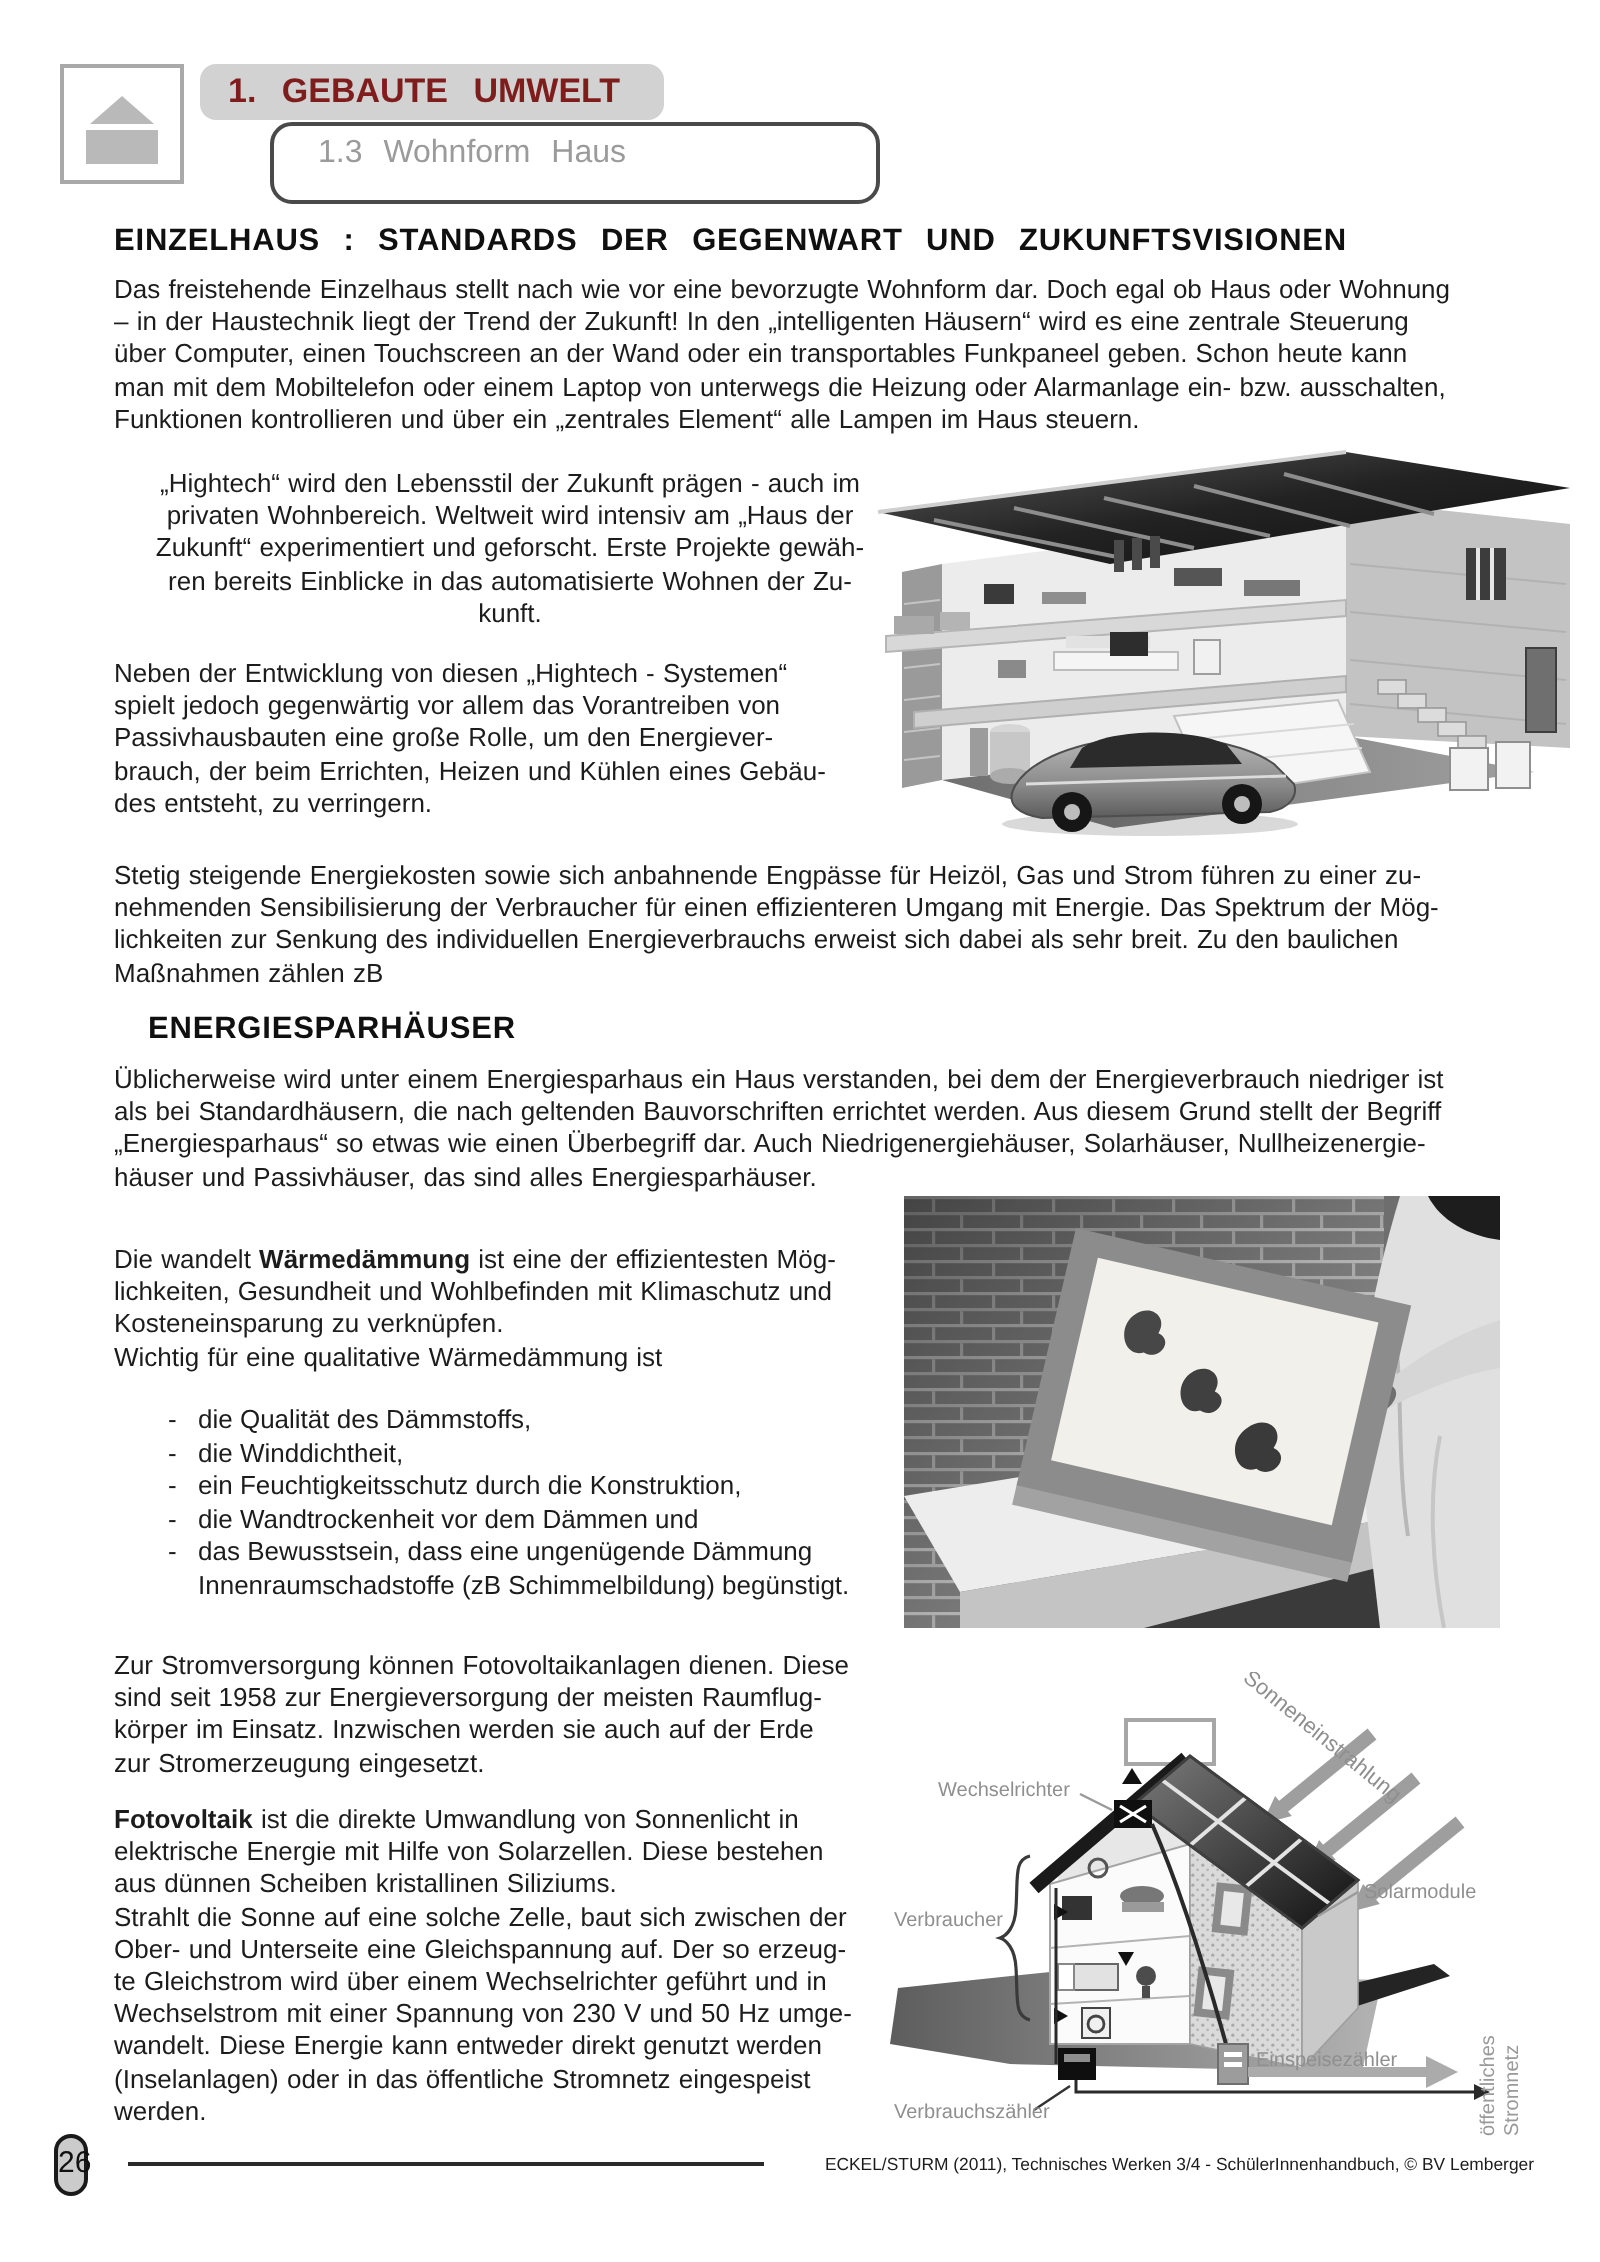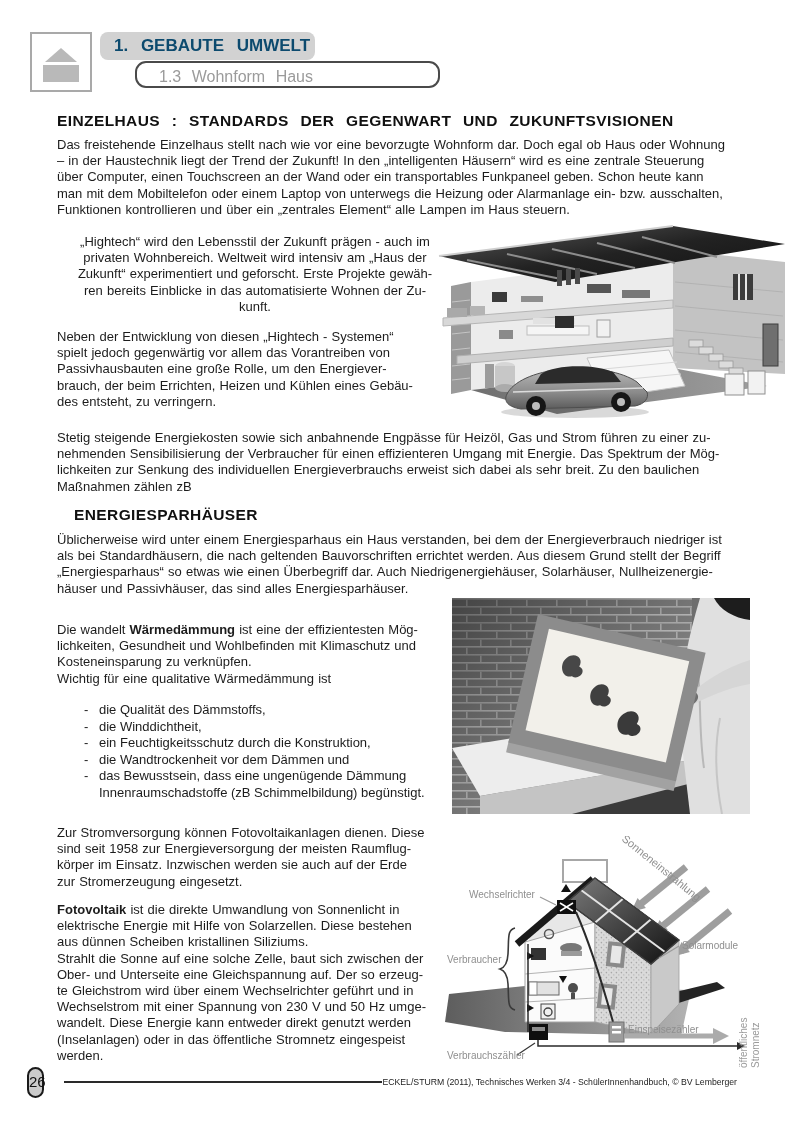--- a/index.html
+++ b/index.html
@@ -6,24 +6,24 @@
   .page{position:relative;width:800px;height:1131px;background:#fff;overflow:hidden;
         font-family:"Liberation Sans",sans-serif;color:#1c1c1c;}
   .abs{position:absolute;}
 
   
   .brand-box{left:30px;top:32px;width:58px;height:56px;border:2px solid #a9a9a9;background:#fff;}
   .brand-roof{position:absolute;left:13px;top:14px;width:0;height:0;
               border-left:16px solid transparent;border-right:16px solid transparent;
               border-bottom:14px solid #b9b9b9;}
   .brand-body{position:absolute;left:11px;top:31px;width:36px;height:17px;background:#b9b9b9;}
-  .chapter-box{left:100px;top:32px;width:215px;height:28px;background:#d2d2d2;border-radius:8px;
-               font-size:17px;font-weight:bold;color:#0c4a6e;line-height:28px;padding-left:14px;
+  .chapter-box{left:100px;top:32px;width:232px;height:28px;background:#d2d2d2;border-radius:8px;
+               font-size:17px;font-weight:bold;color:#7f1d1d;line-height:28px;padding-left:14px;
                word-spacing:8px;box-sizing:border-box;}
-  .section-box{left:135px;top:61px;width:305px;height:27px;background:#fff;border:2px solid #4a4a4a;
+  .section-box{left:135px;top:61px;width:305px;height:41px;background:#fff;border:2px solid #4a4a4a;
                border-radius:11px;font-size:16px;color:#9b9b9b;line-height:28px;padding-left:22px;
                word-spacing:6px;box-sizing:border-box;}
 
   .h1{font-size:15.5px;font-weight:bold;color:#101010;word-spacing:7px;letter-spacing:0.4px;white-space:nowrap;}
   .body{font-size:13px;line-height:16.2px;color:#1c1c1c;white-space:pre-line;word-spacing:0.5px;}
   .b{font-weight:bold;}
 
   .bullets{left:84px;top:702px;width:362px;}
   .bullet-row{display:flex;font-size:13px;line-height:16.6px;}
   .bullet-dash{width:15px;flex:0 0 15px;}
@@ -31,21 +31,21 @@
 
   
   .fig{overflow:hidden;}
   svg text{font-family:"Liberation Sans",sans-serif;}
 
   
   .page-badge{left:27px;top:1067px;width:17px;height:31px;background:#cbcbcb;border:2.5px solid #1a1a1a;
               border-radius:9px;box-sizing:border-box;text-align:center;line-height:26px;
               font-size:15px;color:#111;}
   .footer-line{left:64px;top:1081px;width:318px;height:2px;background:#2a2a2a;}
-  .footer-credit{right:63px;top:1077px;font-size:8.7px;color:#1c1c1c;white-space:nowrap;margin-left:28px;}
+  .footer-credit{right:33px;top:1077px;font-size:8.7px;color:#1c1c1c;white-space:nowrap;margin-left:28px;}
 </style>
 </head>
 <body>
 
 <div class="page">
 
   <div class="abs brand-box">
     <div class="brand-roof"></div>
     <div class="brand-body"></div>
   </div>

